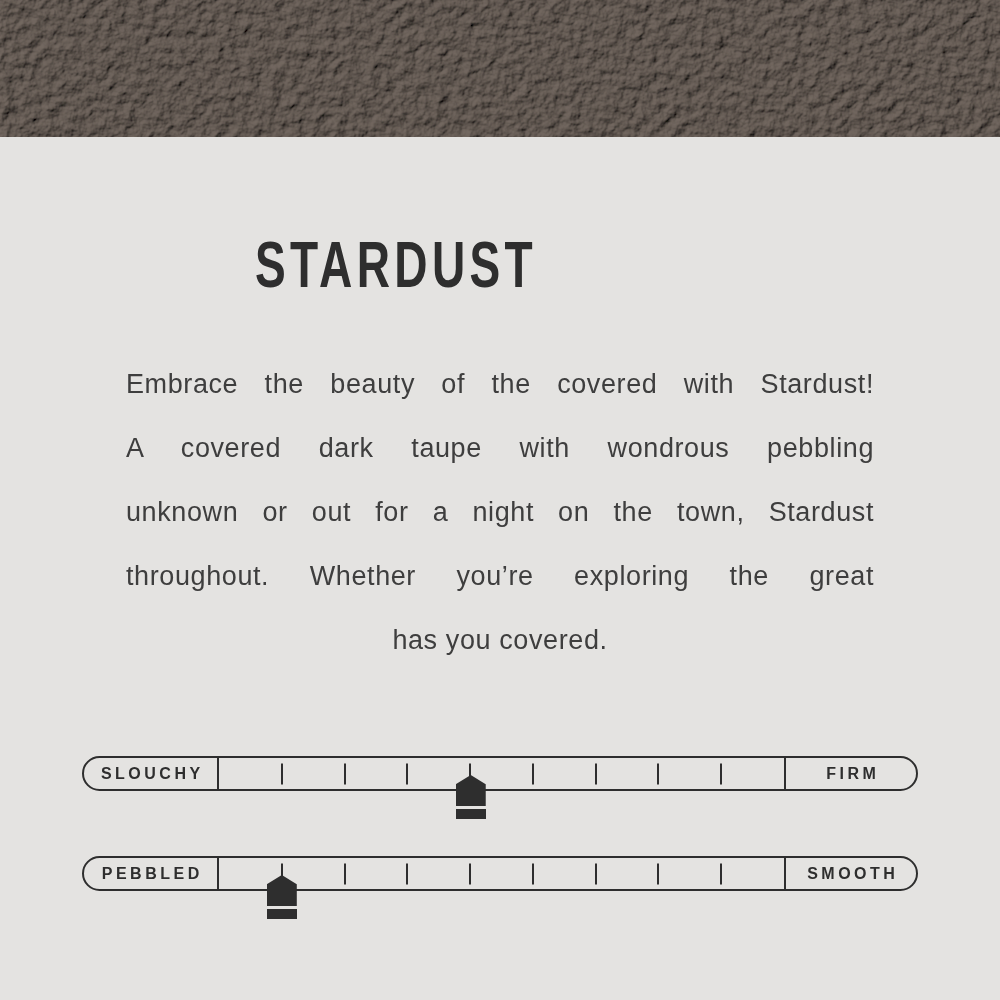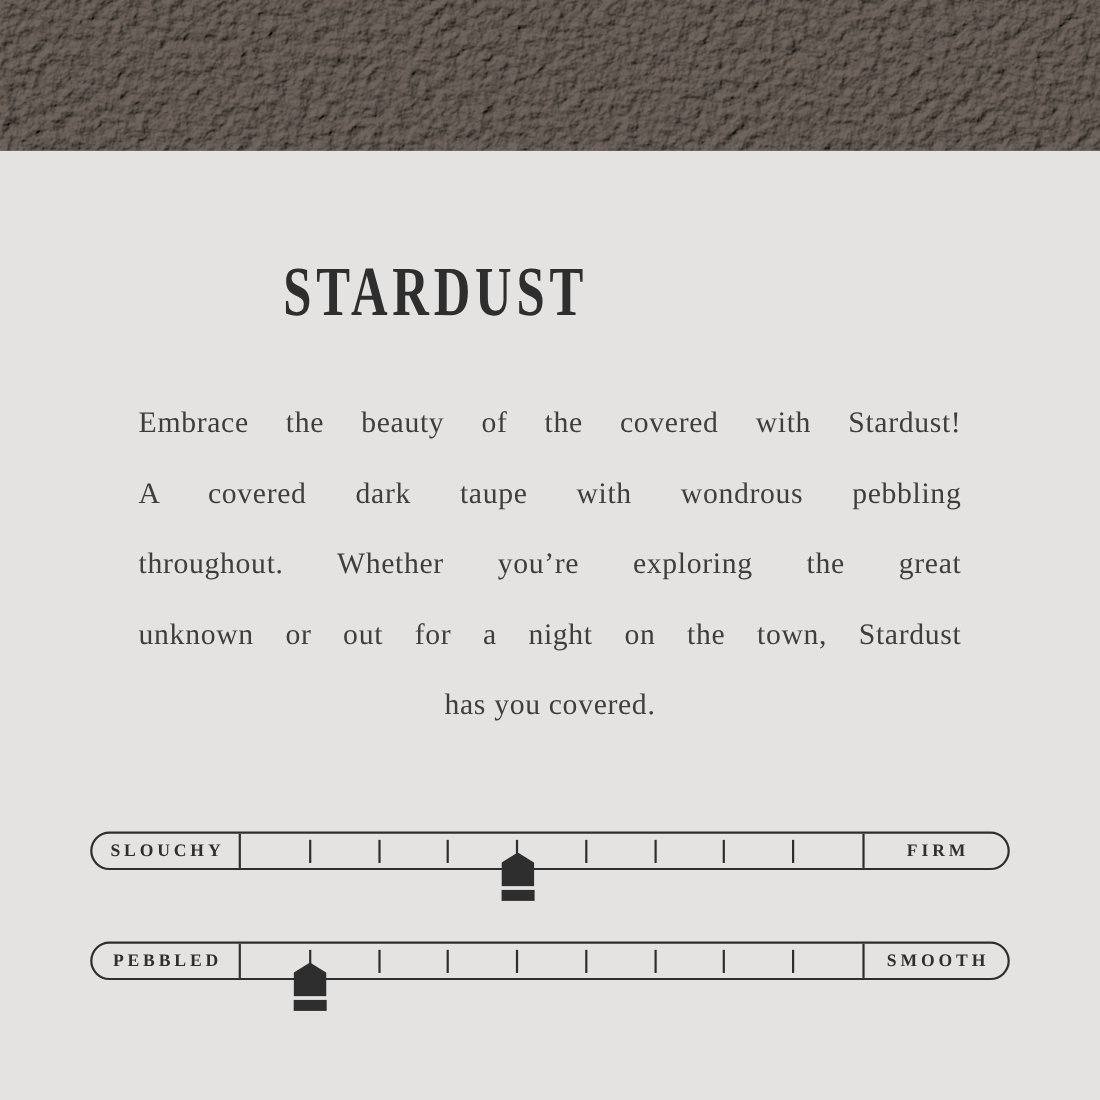--- a/index.html
+++ b/index.html
@@ -8,21 +8,21 @@
     --body-text:#3e3e3e;
   }
   *{ box-sizing:border-box; }
   html,body{ margin:0; padding:0; }
   body{
     width:1000px; height:1000px;
     background:var(--bg);
     font-family:"Liberation Sans", sans-serif;
     overflow:hidden;
   }
-  .stage{ position:relative; width:792px; height:1000px;font-family:Liberation Serif, serif; }
+  .stage{ position:relative; width:792px; height:1000px; }
 
   
   .hero{
     position:absolute; top:0; left:0;
     width:1000px; height:137px;
     background:#5d5754;
     overflow:hidden;
   }
   .hero svg{ display:block; }
 
@@ -122,22 +122,22 @@
       </filter>
       <rect width="1000" height="137" fill="#8a817b" filter="url(#leatherF)"></rect>
     </svg>
   </div>
 
   <div class="title">STARDUST</div>
 
   <div class="description">
     <div class="para-line">Embrace the beauty of the covered with Stardust!</div>
     <div class="para-line">A covered dark taupe with wondrous pebbling</div>
+    <div class="para-line">unknown or out for a night on the town, Stardust</div>
     <div class="para-line">throughout. Whether you’re exploring the great</div>
-    <div class="para-line">unknown or out for a night on the town, Stardust</div>
     <div class="para-line centered">has you covered.</div>
   </div>
 
   <div class="slider s1">
     <div class="pill">
       <div class="label-cell label-left">PEBBLED</div>
       <div class="track">
           <div class="tick" style="left: 11.1111%;"></div>
           <div class="tick" style="left: 22.2222%;"></div>
           <div class="tick" style="left: 33.3333%;"></div>

